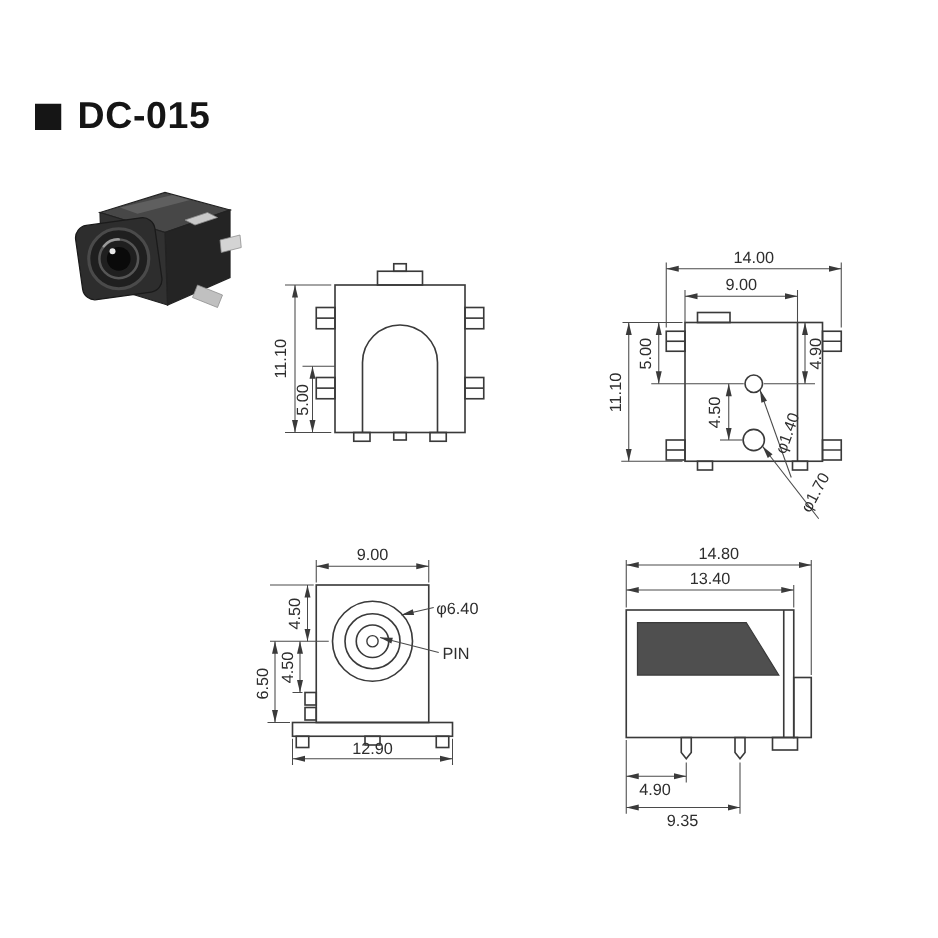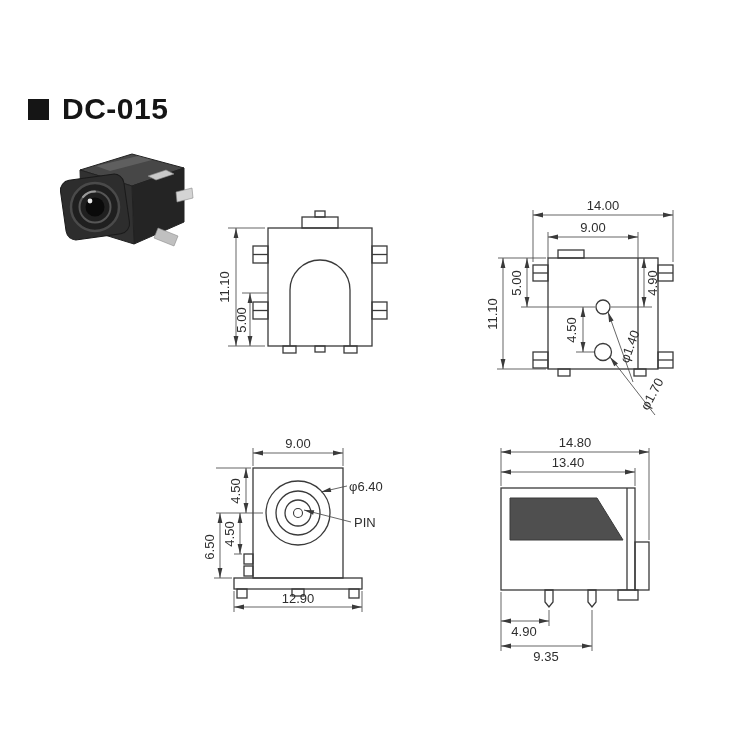--- a/index.html
+++ b/index.html
@@ -8,21 +8,21 @@
     position: relative;
     width: 750px;
     height: 750px;
     background: #ffffff;
     overflow: hidden;
     font-family: "Liberation Sans", sans-serif;
   }
   .header {
     position: absolute;
     left: 28px;
-    top: 92px;
+    top: 76px;
     display: flex;
     align-items: center;
     gap: 13px;
   }
   .bullet {
     width: 21px;
     height: 21px;
     background: #151515;
     display: inline-block;
   }

